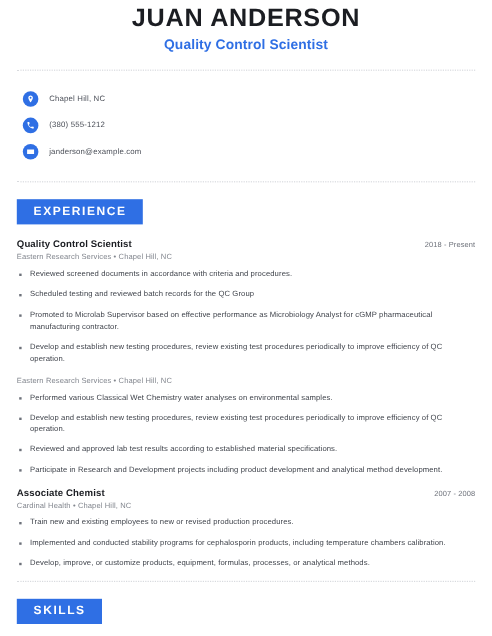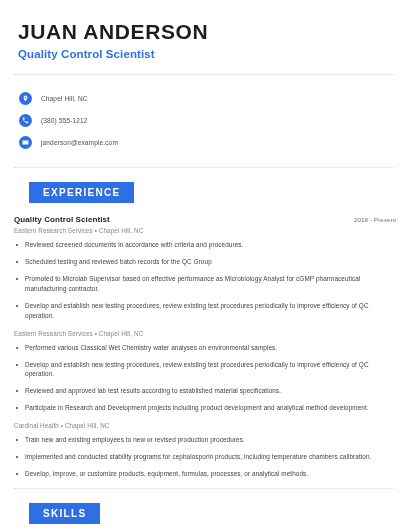--- a/index.html
+++ b/index.html
@@ -16,22 +16,22 @@
   }
   .page {
     width: 410px;
     height: 530px;
     position: relative;
     box-sizing: border-box;
   }
 
   
   .header {
-    padding: 20px 18px 0 18px;
-    text-align: left;
+    padding: 4px 18px 0 18px;
+    text-align: center;
   }
   .full-name {
     font-size: 21px;
     font-weight: bold;
     letter-spacing: 0.6px;
     color: #1b1d22;
     line-height: 1.1;
     margin: 0;
   }
   .job-title {
@@ -79,21 +79,21 @@
   .section-badge {
     display: inline-block;
     background: #2f6fe4;
     color: #ffffff;
     font-size: 10px;
     font-weight: bold;
     letter-spacing: 1.3px;
     padding: 5px 14px 5px 14px;
     margin-left: 14px;
   }
-  .badge-wrap { margin-top: 14px; padding-left: 15px; }
+  .badge-wrap { margin-top: 14px; }
 
   
   .experience { padding: 0 14px; margin-top: 12px; }
   .job { margin-bottom: 9px; }
   .job-head {
     display: flex;
     justify-content: space-between;
     align-items: baseline;
   }
   .job-role {
@@ -207,20 +207,24 @@
       <div class="job-org">Eastern Research Services  •  Chapel Hill, NC</div>
       <ul class="bullets">
         <li>Performed various Classical Wet Chemistry water analyses on environmental samples.</li>
         <li>Develop and establish new testing procedures, review existing test procedures periodically to improve efficiency of QC operation.</li>
         <li>Reviewed and approved lab test results according to established material specifications.</li>
         <li>Participate in Research and Development projects including product development and analytical method development.</li>
       </ul>
     </div>
 
     <div class="job">
+      <div class="job-head">
+        <span class="job-role">Associate Chemist</span>
+        <span class="job-dates">2007 - 2008</span>
+      </div>
       <div class="job-org">Cardinal Health  •  Chapel Hill, NC</div>
       <ul class="bullets">
         <li>Train new and existing employees to new or revised production procedures.</li>
         <li>Implemented and conducted stability programs for cephalosporin products, including temperature chambers calibration.</li>
         <li>Develop, improve, or customize products, equipment, formulas, processes, or analytical methods.</li>
       </ul>
     </div>
 
   </div>
 

